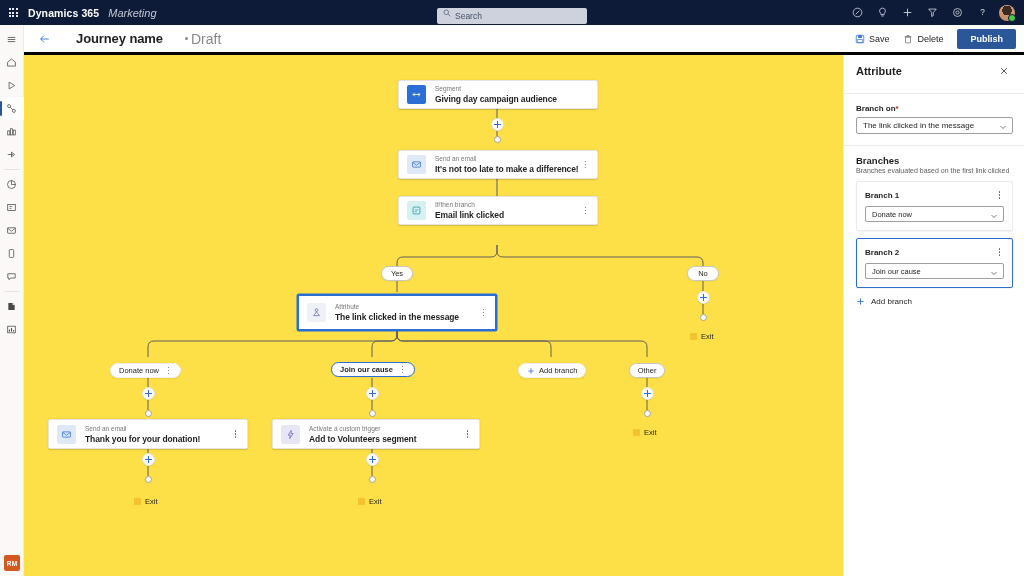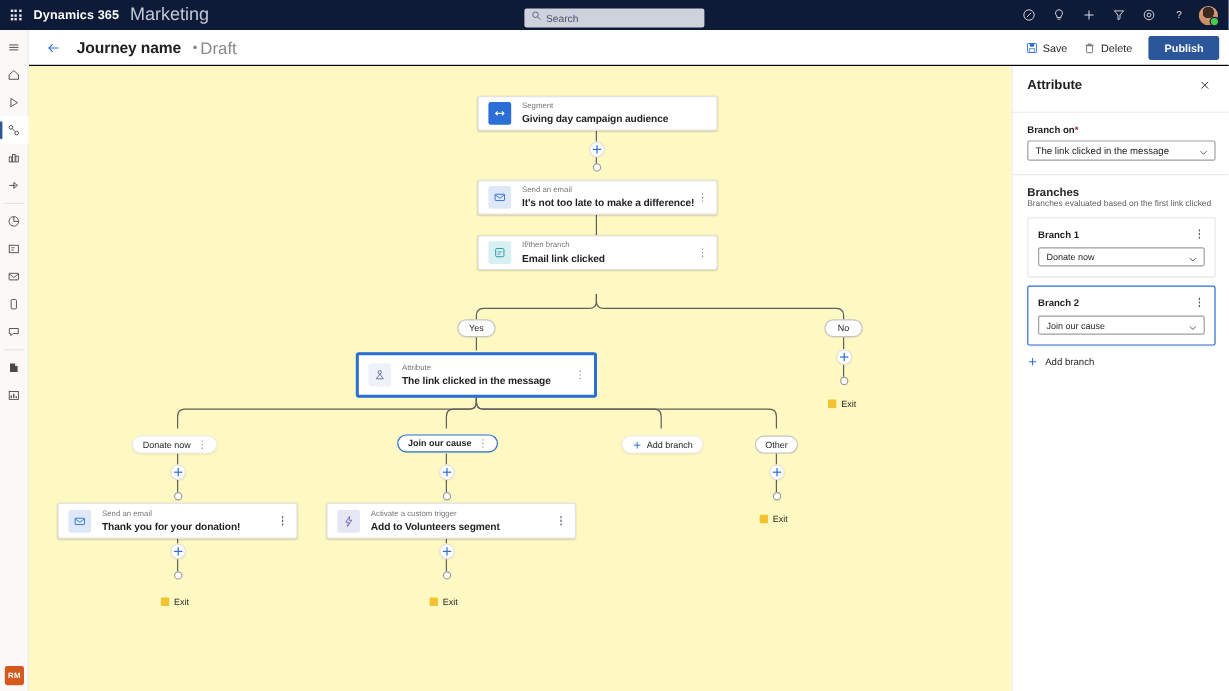--- a/index.html
+++ b/index.html
@@ -14,21 +14,21 @@
 
   
   .topnav {
     position: absolute; top: 0; left: 0; width: 1024px; height: 25px;
     background: #0e1b38; display: flex; align-items: center;
   }
   .waffle { width: 26px; height: 25px; display:flex; align-items:center; justify-content:center; cursor:pointer; }
   .waffle-grid { display:grid; grid-template-columns: repeat(3, 2px); grid-template-rows: repeat(3,2px); gap: 1.5px; }
   .waffle-grid i { display:block; width:2px; height:2px; background:#e8eaf0; }
   .brand { color:#ffffff; font-size:10.5px; font-weight:bold; letter-spacing:.1px; margin-left:2px; }
-  .brand-sub { color:#c3c8d4; font-size:15px; margin-left:9px; }
+  .brand-sub { color:#c3c8d4; font-size:11px; margin-left:9px;font-style:italic; }
   .searchwrap { position:absolute; left:437px; top:5px; width:150px; height:16px; }
   .searchbox {
     width:150px; height:16px; background:#cdd2dc; border:none; border-radius:2px;
     font-size:8.5px; color:#46506a; padding-left:18px; font-family:"Liberation Sans", sans-serif;
   }
   .searchbox::placeholder { color:#46506a; }
   .search-ic { position:absolute; left:6px; top:4px; pointer-events:none; }
   .nav-right { position:absolute; right:6px; top:0; height:25px; display:flex; align-items:center; gap:0px; }
   .nav-ic { width:25px; height:25px; display:flex; align-items:center; justify-content:center; cursor:pointer; }
   .avatar {
@@ -37,21 +37,21 @@
     overflow:visible; cursor:pointer;
   }
   .avatar::after {
     content:''; position:absolute; right:-1px; bottom:-1px; width:6px; height:6px;
     background:#4ac94a; border:1px solid #0e1b38; border-radius:50%;
   }
 
   
   .cmdbar {
     position:absolute; top:25px; left:24px; width:1000px; height:30px;
-    background:#ffffff; border-bottom:1px solid #000000; display:flex; align-items:center;
+    background:#ffffff; border-bottom:3px solid #000000; display:flex; align-items:center;gap:12px;
   }
   .backbtn { width:26px; height:30px; display:flex; align-items:center; justify-content:center; cursor:pointer; margin-left:8px; }
   .jtitle { font-size:13px; color:#201f1e; font-weight:600; margin-left:6px; letter-spacing:-.1px; }
   .jstate { font-size:14px; color:#8a8886; margin-left:10px; display:flex; align-items:center; gap:3px; }
   .jdot { width:3px; height:3px; border-radius:50%; background:#8a8886; display:inline-block; }
   .cmd-right { margin-left:auto; display:flex; align-items:center; gap:0; padding-right:8px; }
   .cmdbtn {
     display:flex; align-items:center; gap:4px; height:22px; padding:0 7px;
     font-size:9px; color:#201f1e; background:transparent; border:none; cursor:pointer;
     font-family:"Liberation Sans", sans-serif;
@@ -78,21 +78,21 @@
   .rail-sep { width:16px; height:1px; background:#e6e4e2; margin:3px 0; }
   .rail-badge {
     position:absolute; bottom:5px; left:4px; width:16px; height:16px; border-radius:2px;
     background:#d4591f; color:#fff; font-size:6.5px; font-weight:bold;
     display:flex; align-items:center; justify-content:center; letter-spacing:.2px;
   }
 
   
   .canvas {
     position:absolute; top:55px; left:24px; width:819px; height:521px;
-    background:#fef9c3; overflow:hidden;
+    background:#fde047; overflow:hidden;
   }
   .canvas-svg { position:absolute; top:0; left:0; width:819px; height:521px; }
 
   
   .node {
     position:absolute; background:#ffffff; border:1px solid #e6e4e2; border-radius:2px;
     box-shadow:0 0.6px 1.8px rgba(0,0,0,.10), 0 0.3px 0.9px rgba(0,0,0,.07);
     display:flex; align-items:center; cursor:pointer;
   }
   .node.selected { border:2px solid #2b6fd6; box-shadow:0 0 0 0.5px #2b6fd6; }

